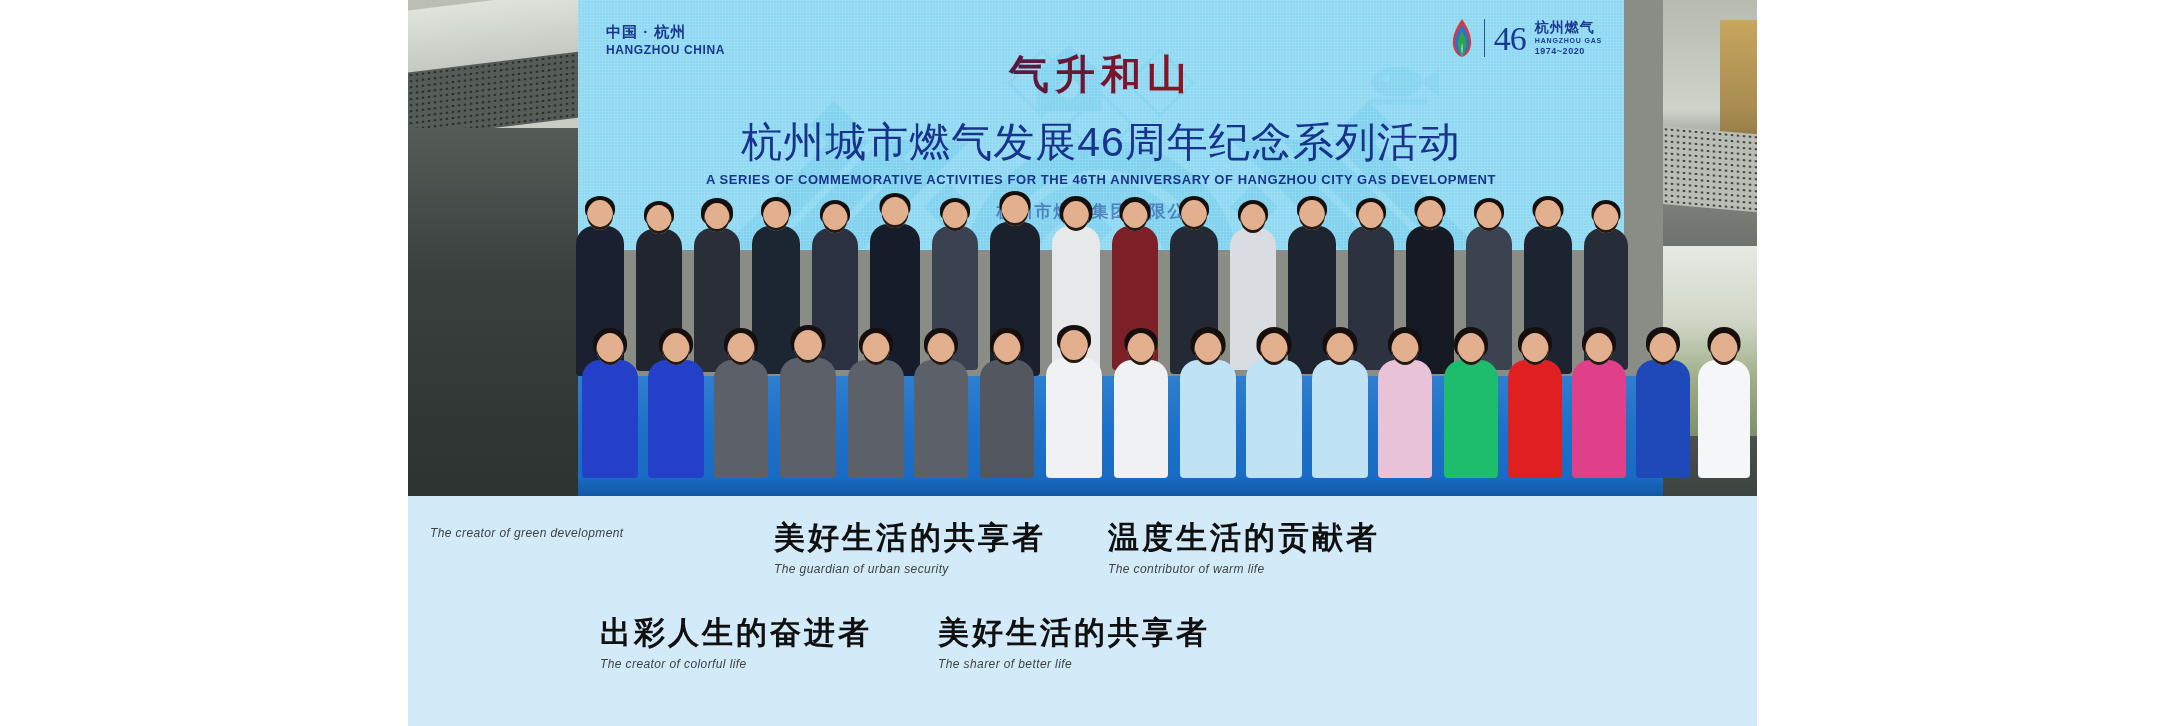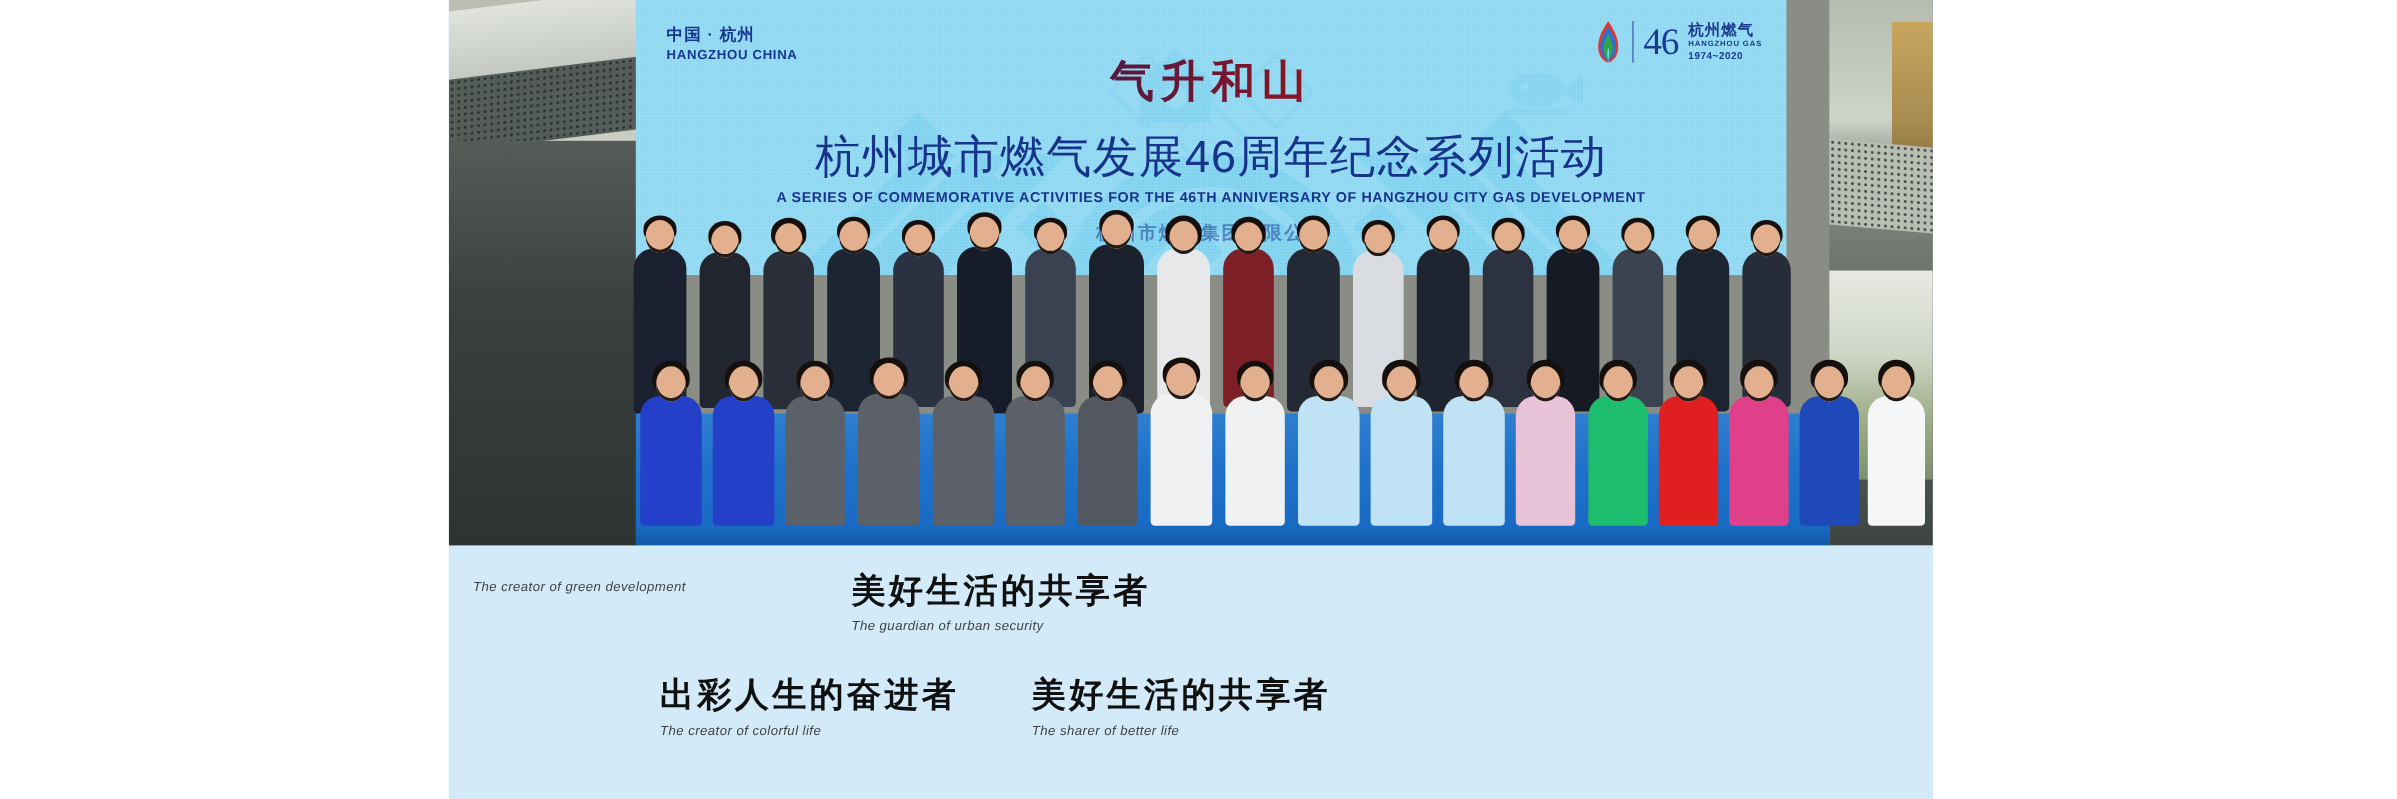--- a/index.html
+++ b/index.html
@@ -535,20 +535,24 @@
 
       <div class="slogan r1" style="left:22px;">
         <div class="en">The creator of green development</div>
       </div>
 
       <div class="slogan r1" style="left:366px;">
         <div class="cn">美好生活的共享者</div>
         <div class="en">The guardian of urban security</div>
       </div>
 
+      <div class="slogan r1" style="left:700px;">
+        <div class="cn">温度生活的贡献者</div>
+        <div class="en">The contributor of warm life</div>
+      </div>
 
       <div class="slogan r2" style="left:192px;">
         <div class="cn">出彩人生的奋进者</div>
         <div class="en">The creator of colorful life</div>
       </div>
 
       <div class="slogan r2" style="left:530px;">
         <div class="cn">美好生活的共享者</div>
         <div class="en">The sharer of better life</div>
       </div>

